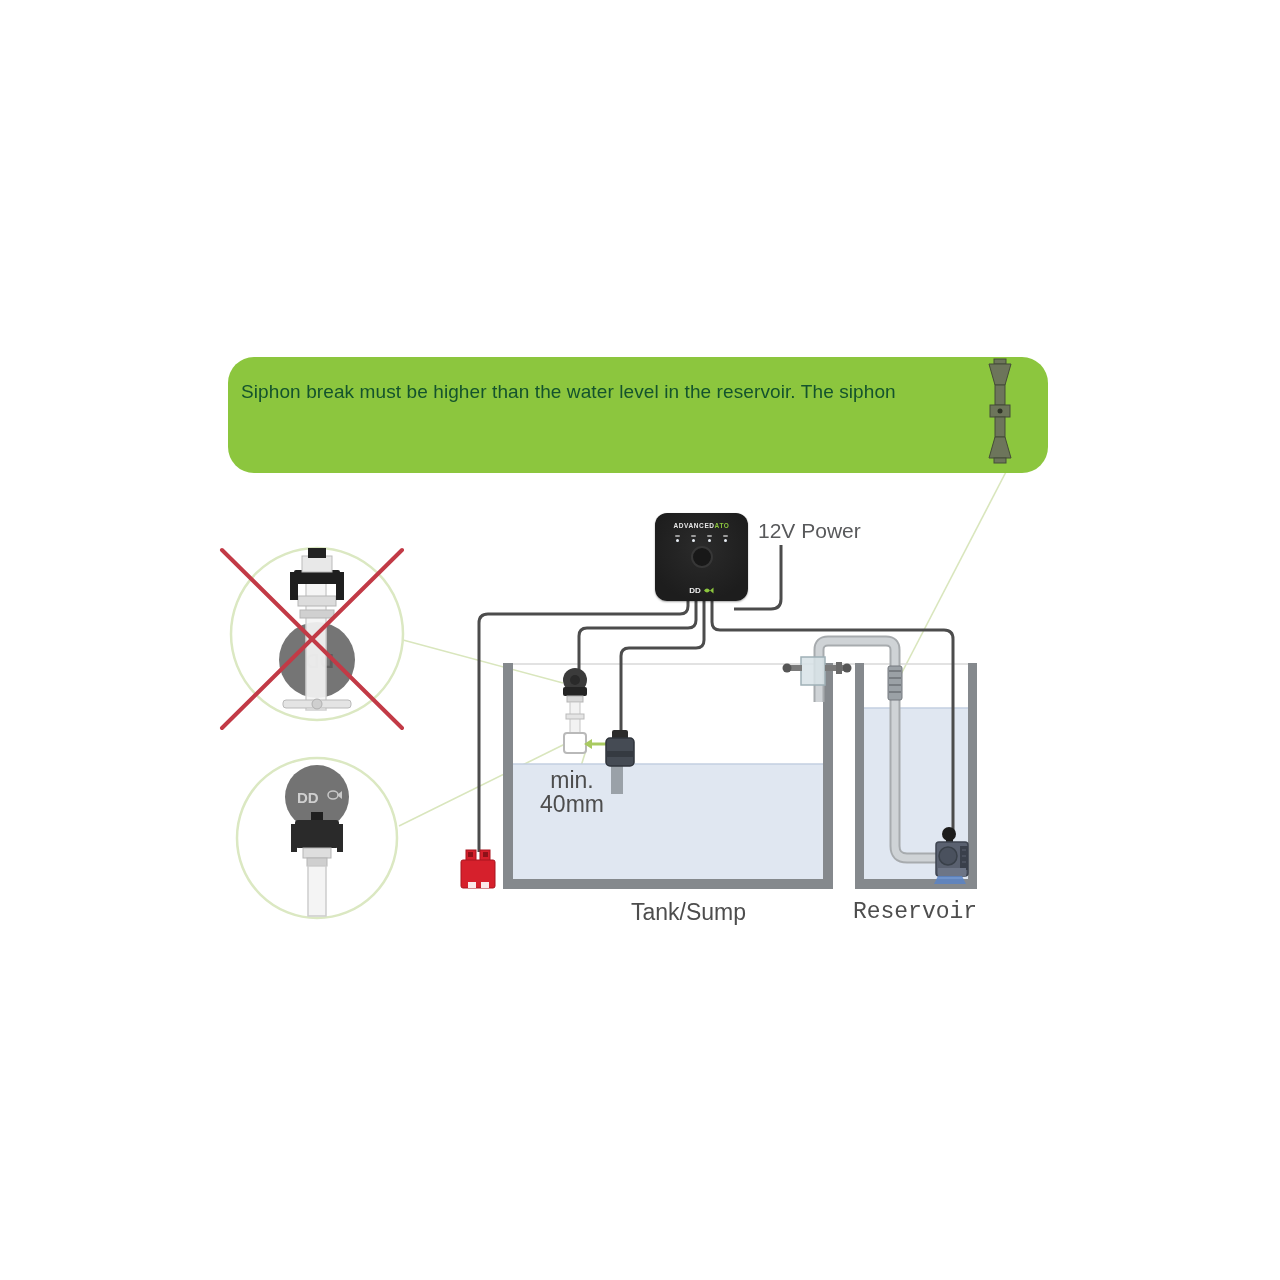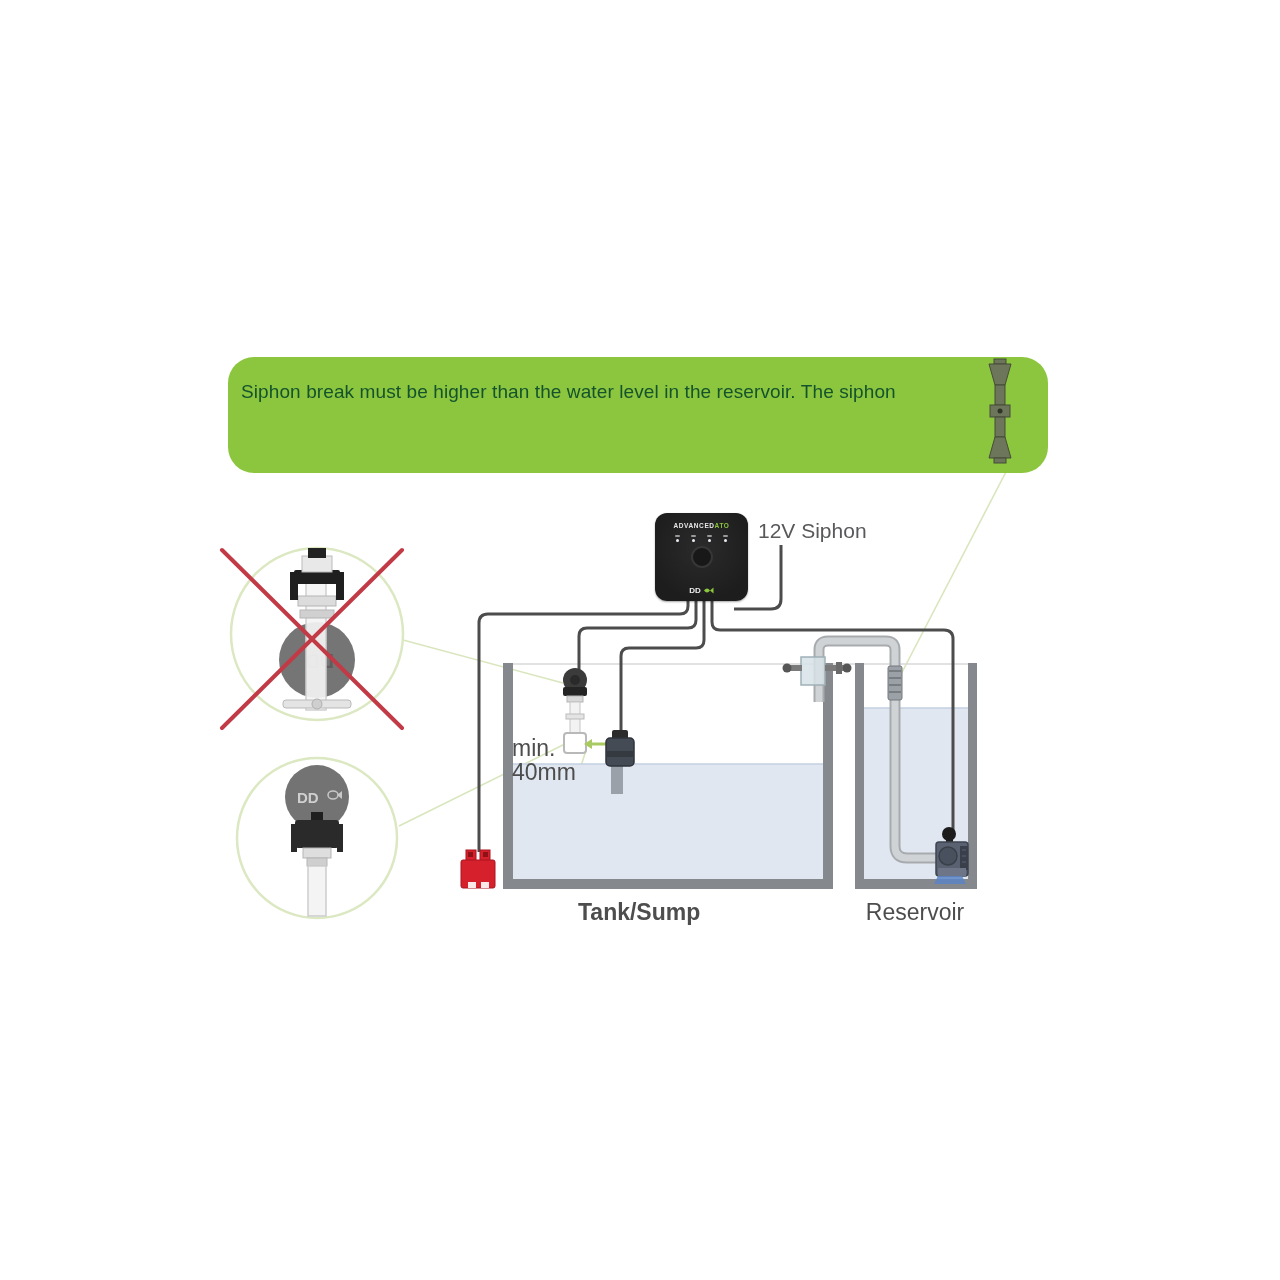--- a/index.html
+++ b/index.html
@@ -23,23 +23,23 @@
     position:absolute;left:228px;top:357px;width:820px;height:116px;
     background:var(--accent-green);border-radius:26px;box-sizing:border-box;
   }
   .callout-text{
     position:absolute;left:13px;top:12px;width:735px;
     font-size:19px;line-height:29px;color:#14532d;letter-spacing:.1px;margin-top:8px;
   }
   .callout-icon{position:absolute;right:32px;top:1px;}
   .label{position:absolute;color:var(--text-gray);}
   .power-label{left:758px;top:519px;width:120px;font-size:21px;color:#58595b;}
-  .min-label{left:512px;top:736px;width:120px;font-size:23px;line-height:24px;}
-  .tank-label{left:578px;top:899px;width:168px;font-size:23px;text-align:left;font-weight:bold;}
-  .res-label{left:845px;top:899px;width:140px;font-size:23px;text-align:center;}
+  .min-label{left:512px;top:768px;width:120px;font-size:23px;line-height:24px;text-align:center;}
+  .tank-label{left:578px;top:899px;width:168px;font-size:23px;text-align:right;}
+  .res-label{left:845px;top:899px;width:140px;font-size:23px;text-align:center;font-family:Liberation Mono, monospace;}
   .controller{
     position:absolute;left:655px;top:513px;width:93px;height:88px;
     background:radial-gradient(circle at 50% 40%, #2b2b2b 0%, #1d1d1d 75%);
     border-radius:12px;box-shadow:0 1px 2px rgba(0,0,0,.35);
   }
   .ctrl-logo{
     margin-top:9px;text-align:center;font-size:6.5px;letter-spacing:.6px;font-weight:bold;
   }
   .ctrl-logo .b1{color:#e8e8e8;}
   .ctrl-logo .b2{color:var(--accent-green);}
@@ -243,21 +243,21 @@
     <div class="ctrl-button"></div>
     <div class="ctrl-maker">
       <span>DD</span>
       <svg width="11" height="9" viewBox="0 0 11 9">
         <path d="M1,4.5 Q4,0.5 7,4.5 Q4,8.5 1,4.5 Z" fill="#8cc63e"></path>
         <polygon points="7,4.5 10.5,1.5 10.5,7.5" fill="#8cc63e"></polygon>
       </svg>
     </div>
   </div>
 
-  <div class="label power-label">12V Siphon</div>
+  <div class="label power-label">12V Power</div>
   <div class="label min-label">
     <div>min.</div>
     <div>40mm</div>
   </div>
   <div class="label tank-label">Tank/Sump</div>
   <div class="label res-label">Reservoir</div>
 
 </div>
 
 </body></html>

